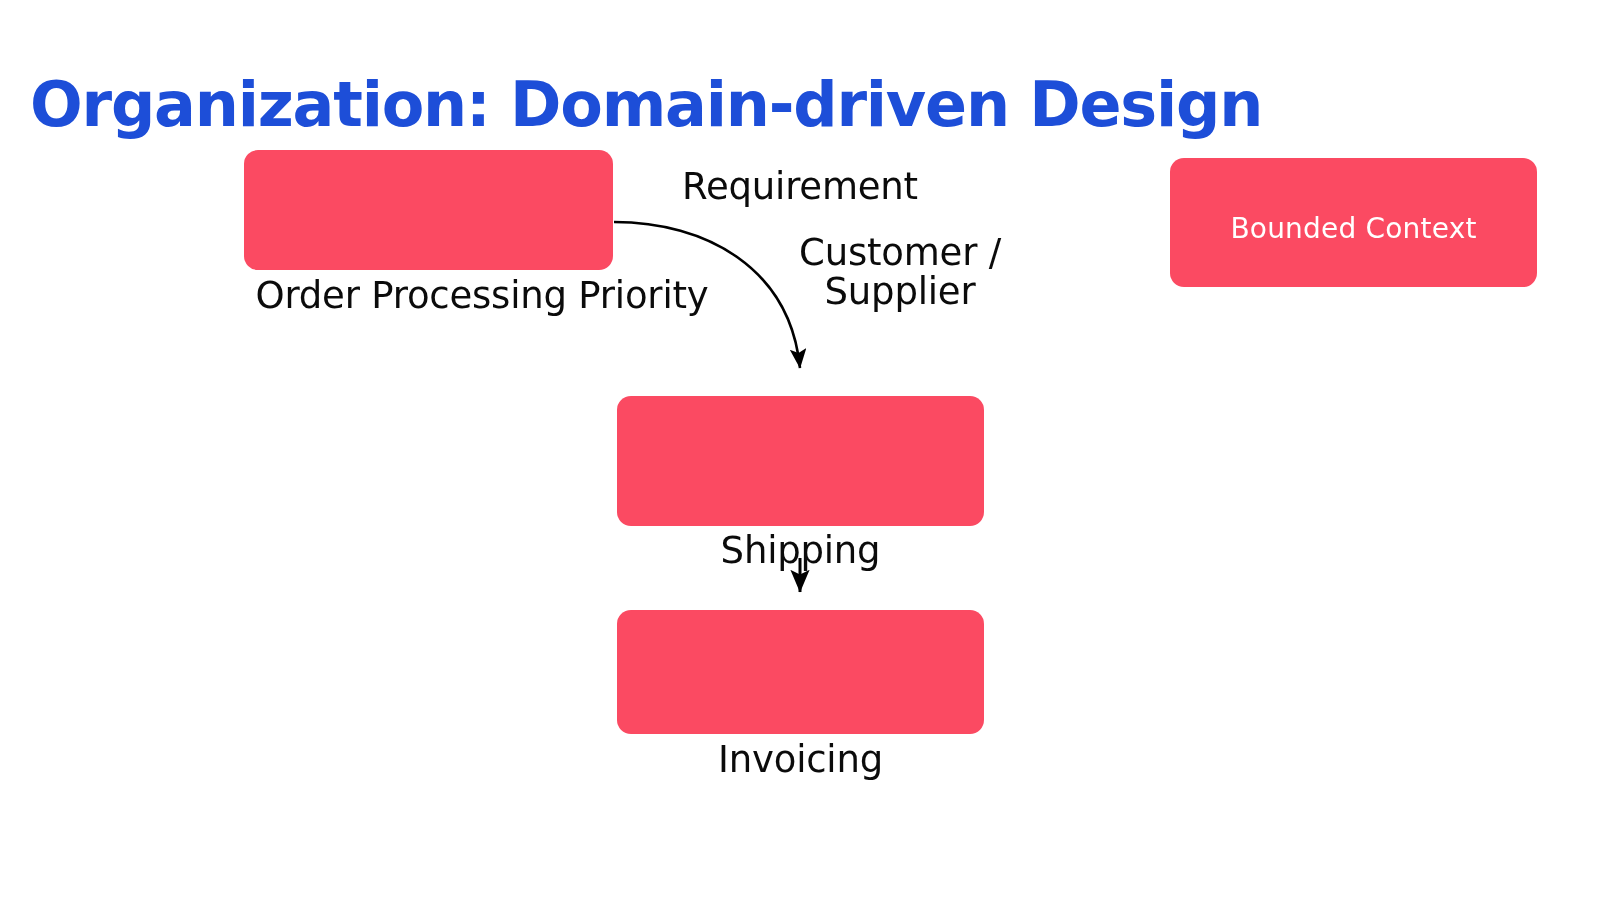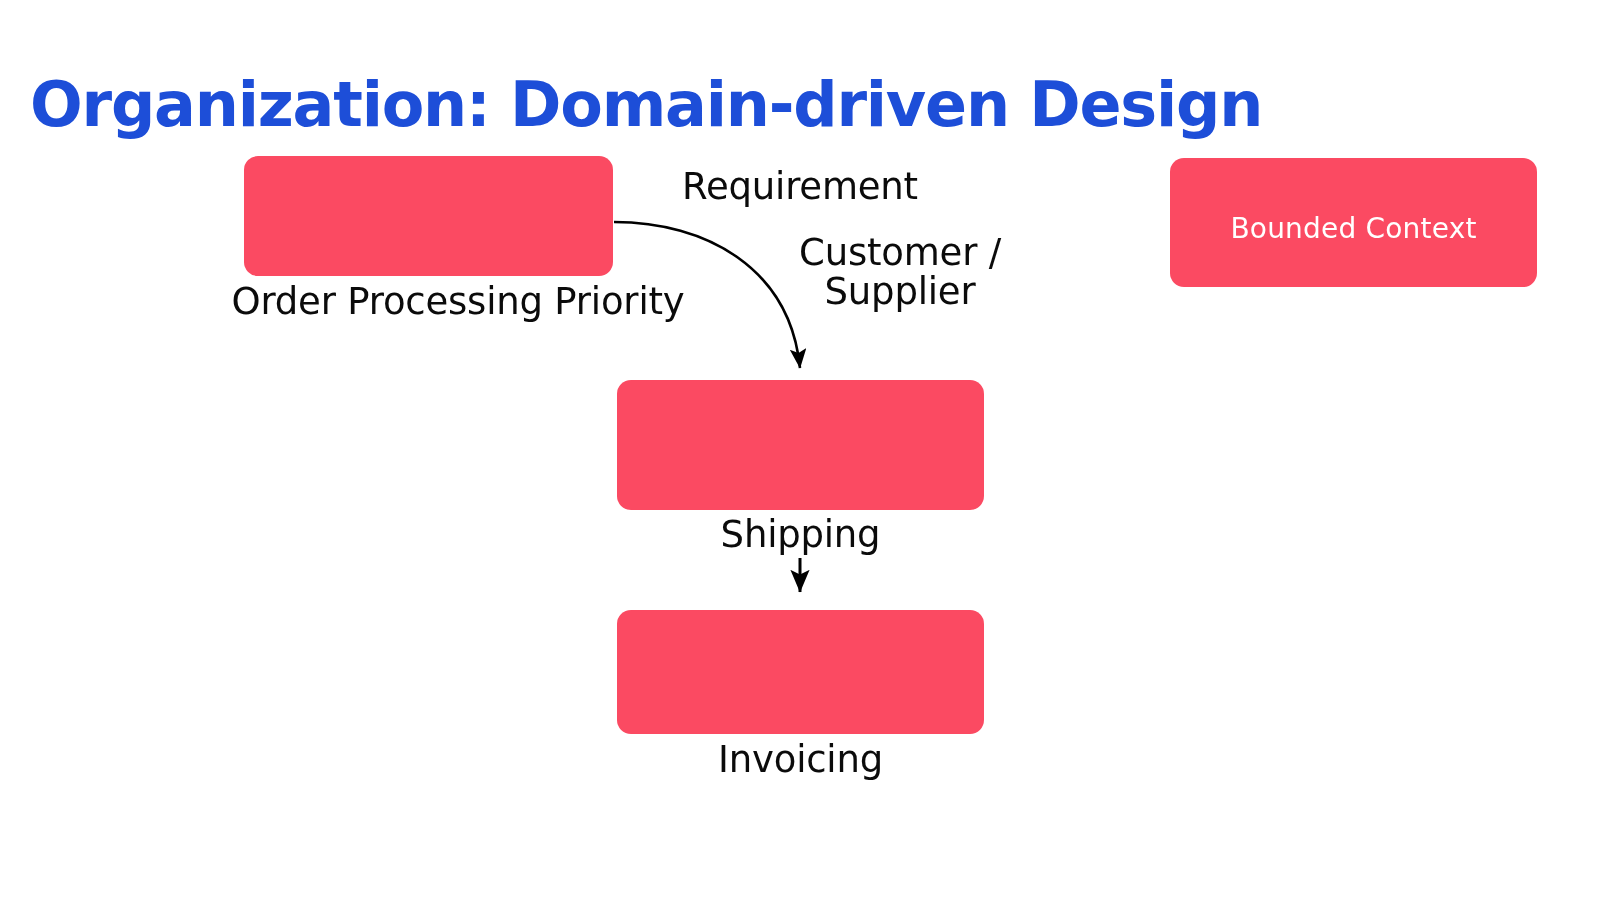--- a/index.html
+++ b/index.html
@@ -56,31 +56,32 @@
     font-size: 37px;
     font-weight: 400;
     color: #0b0b0b;
     line-height: 1.06;
     letter-spacing: -0.2px;
   }
 
   
   #node-order-processing {
     left: 244px;
-    top: 156px;
+    top: 150px;
     width: 428px;
     height: 120px;
+    padding-left: 48px;
   }
   #node-order-processing .context-box { width: 369px; height: 120px; }
   #node-order-processing .context-label { top: 126px; }
 
   
   #node-shipping {
     left: 617px;
-    top: 380px;
+    top: 396px;
     width: 367px;
     height: 130px;
   }
   #node-shipping .context-box { width: 367px; height: 130px; }
   #node-shipping .context-label { top: 135px; }
 
   
   #node-invoicing {
     left: 617px;
     top: 610px;

